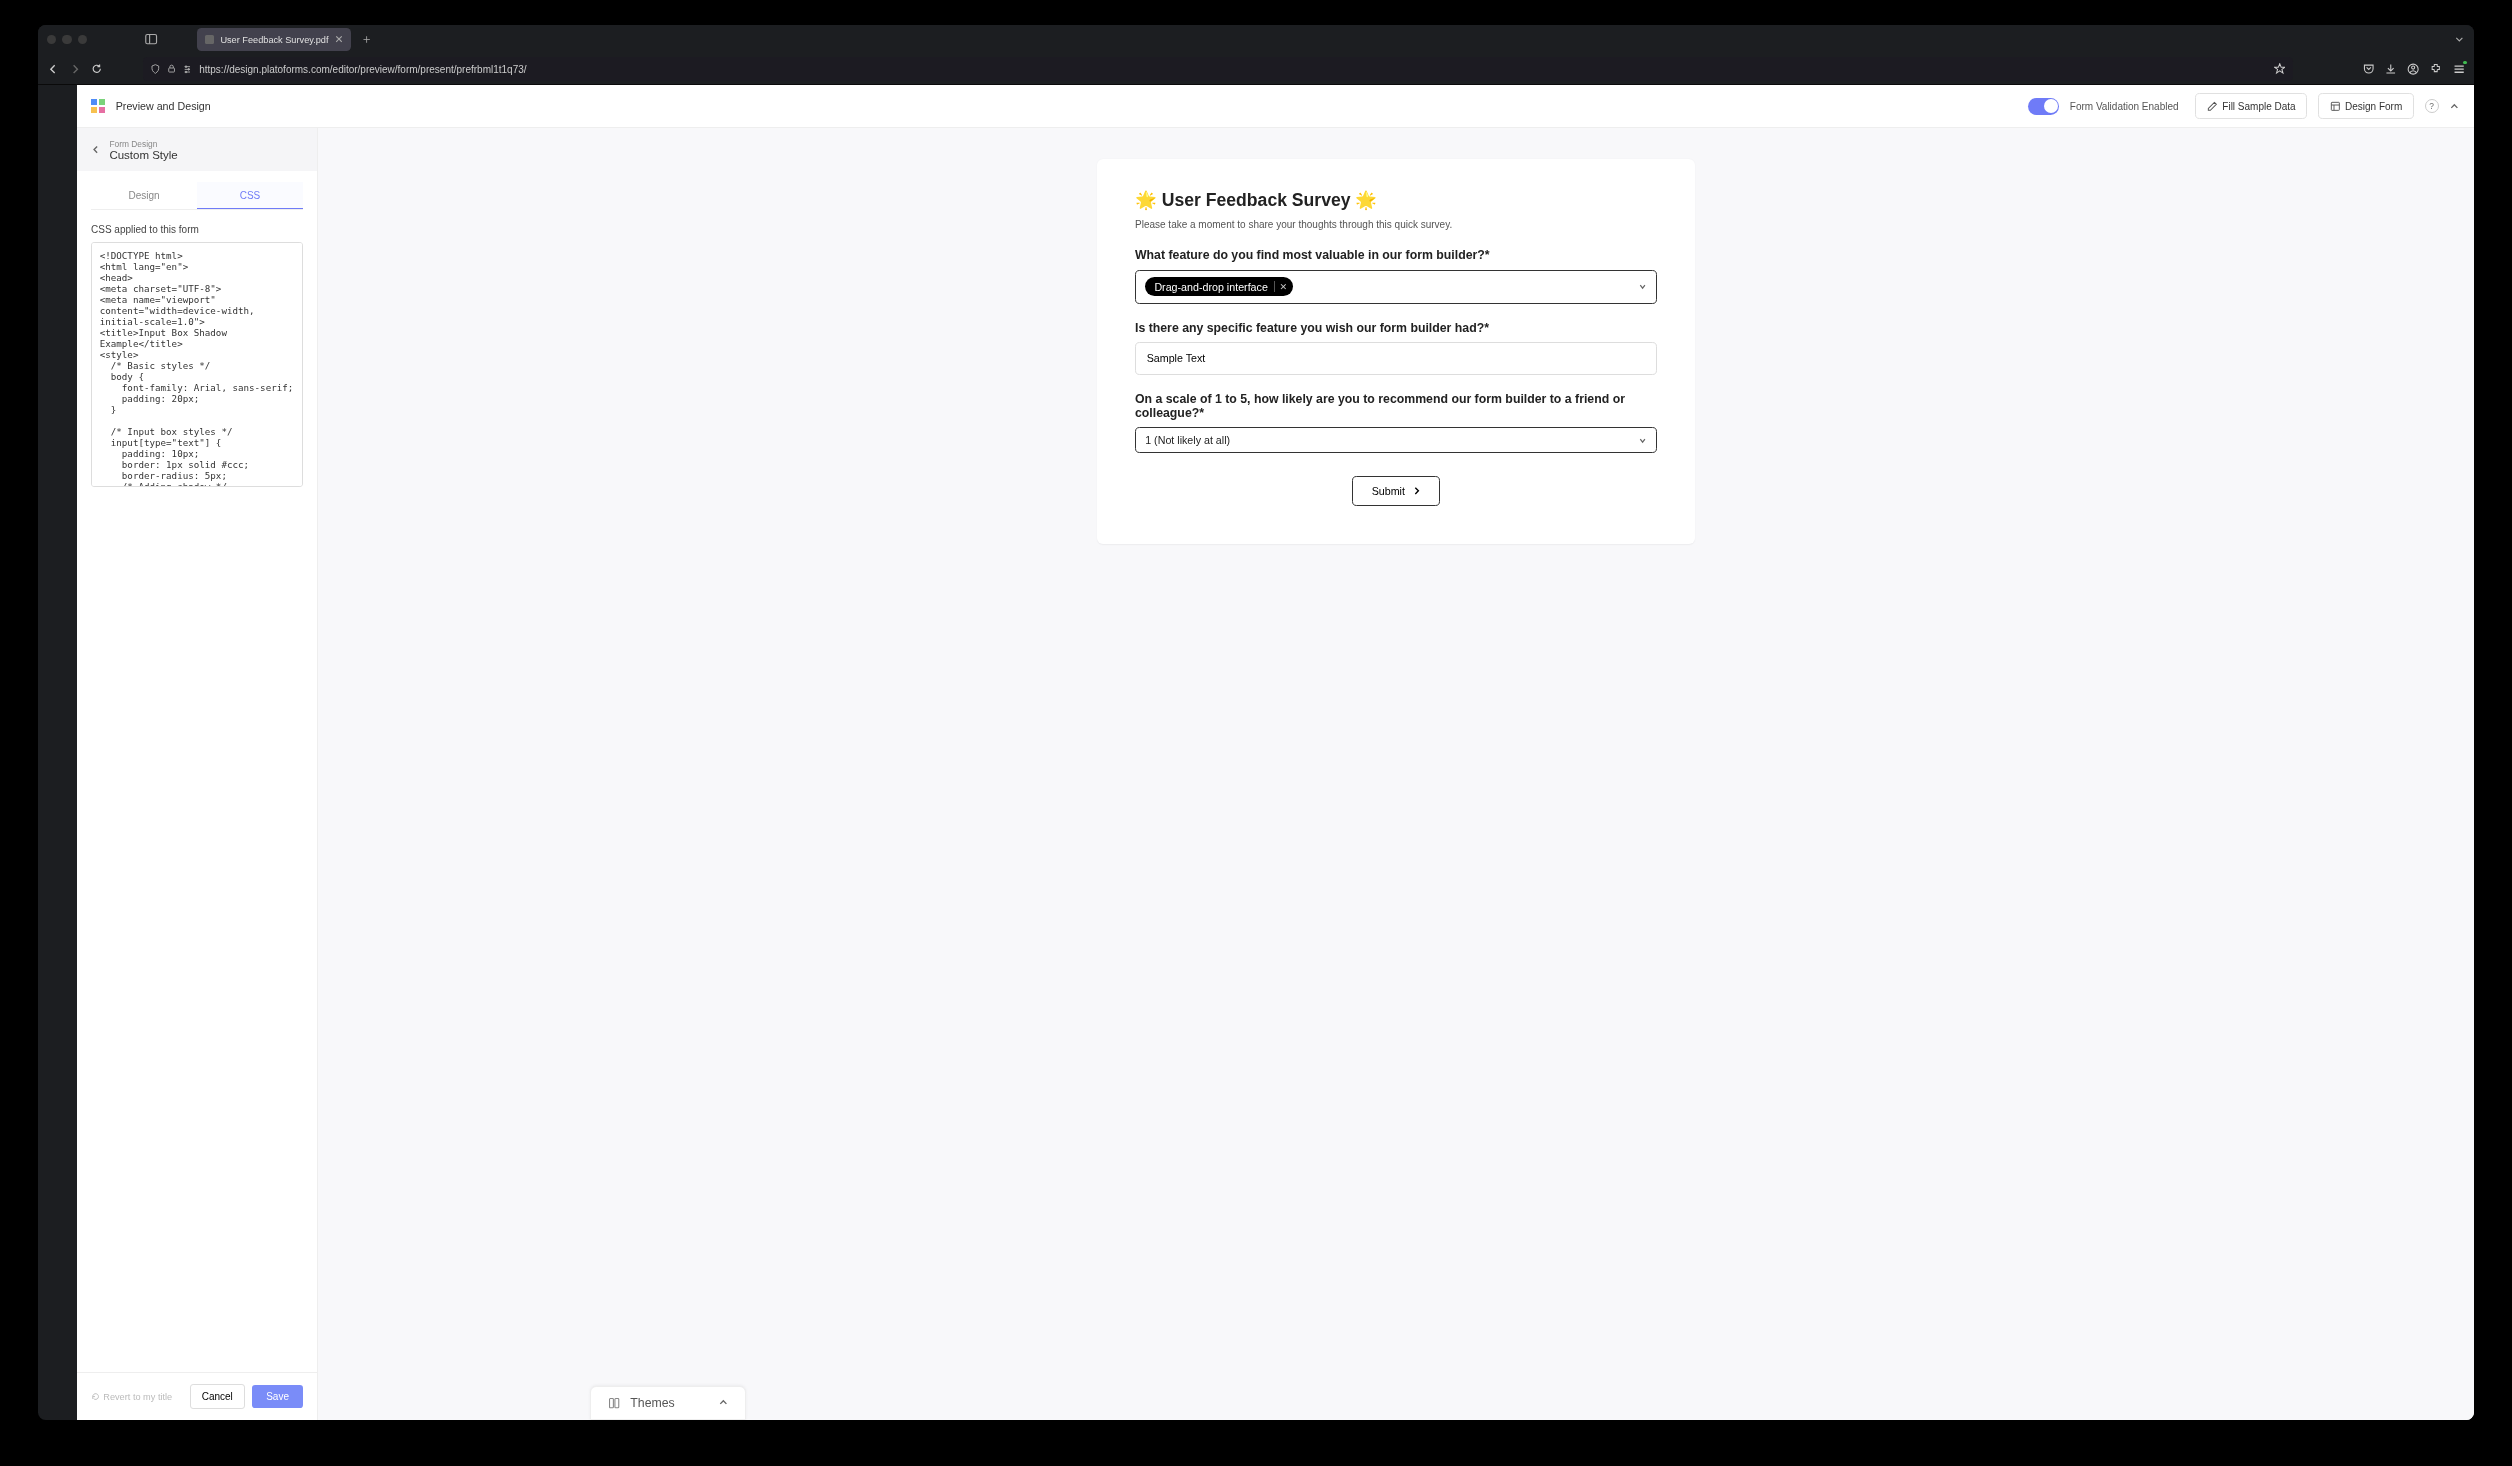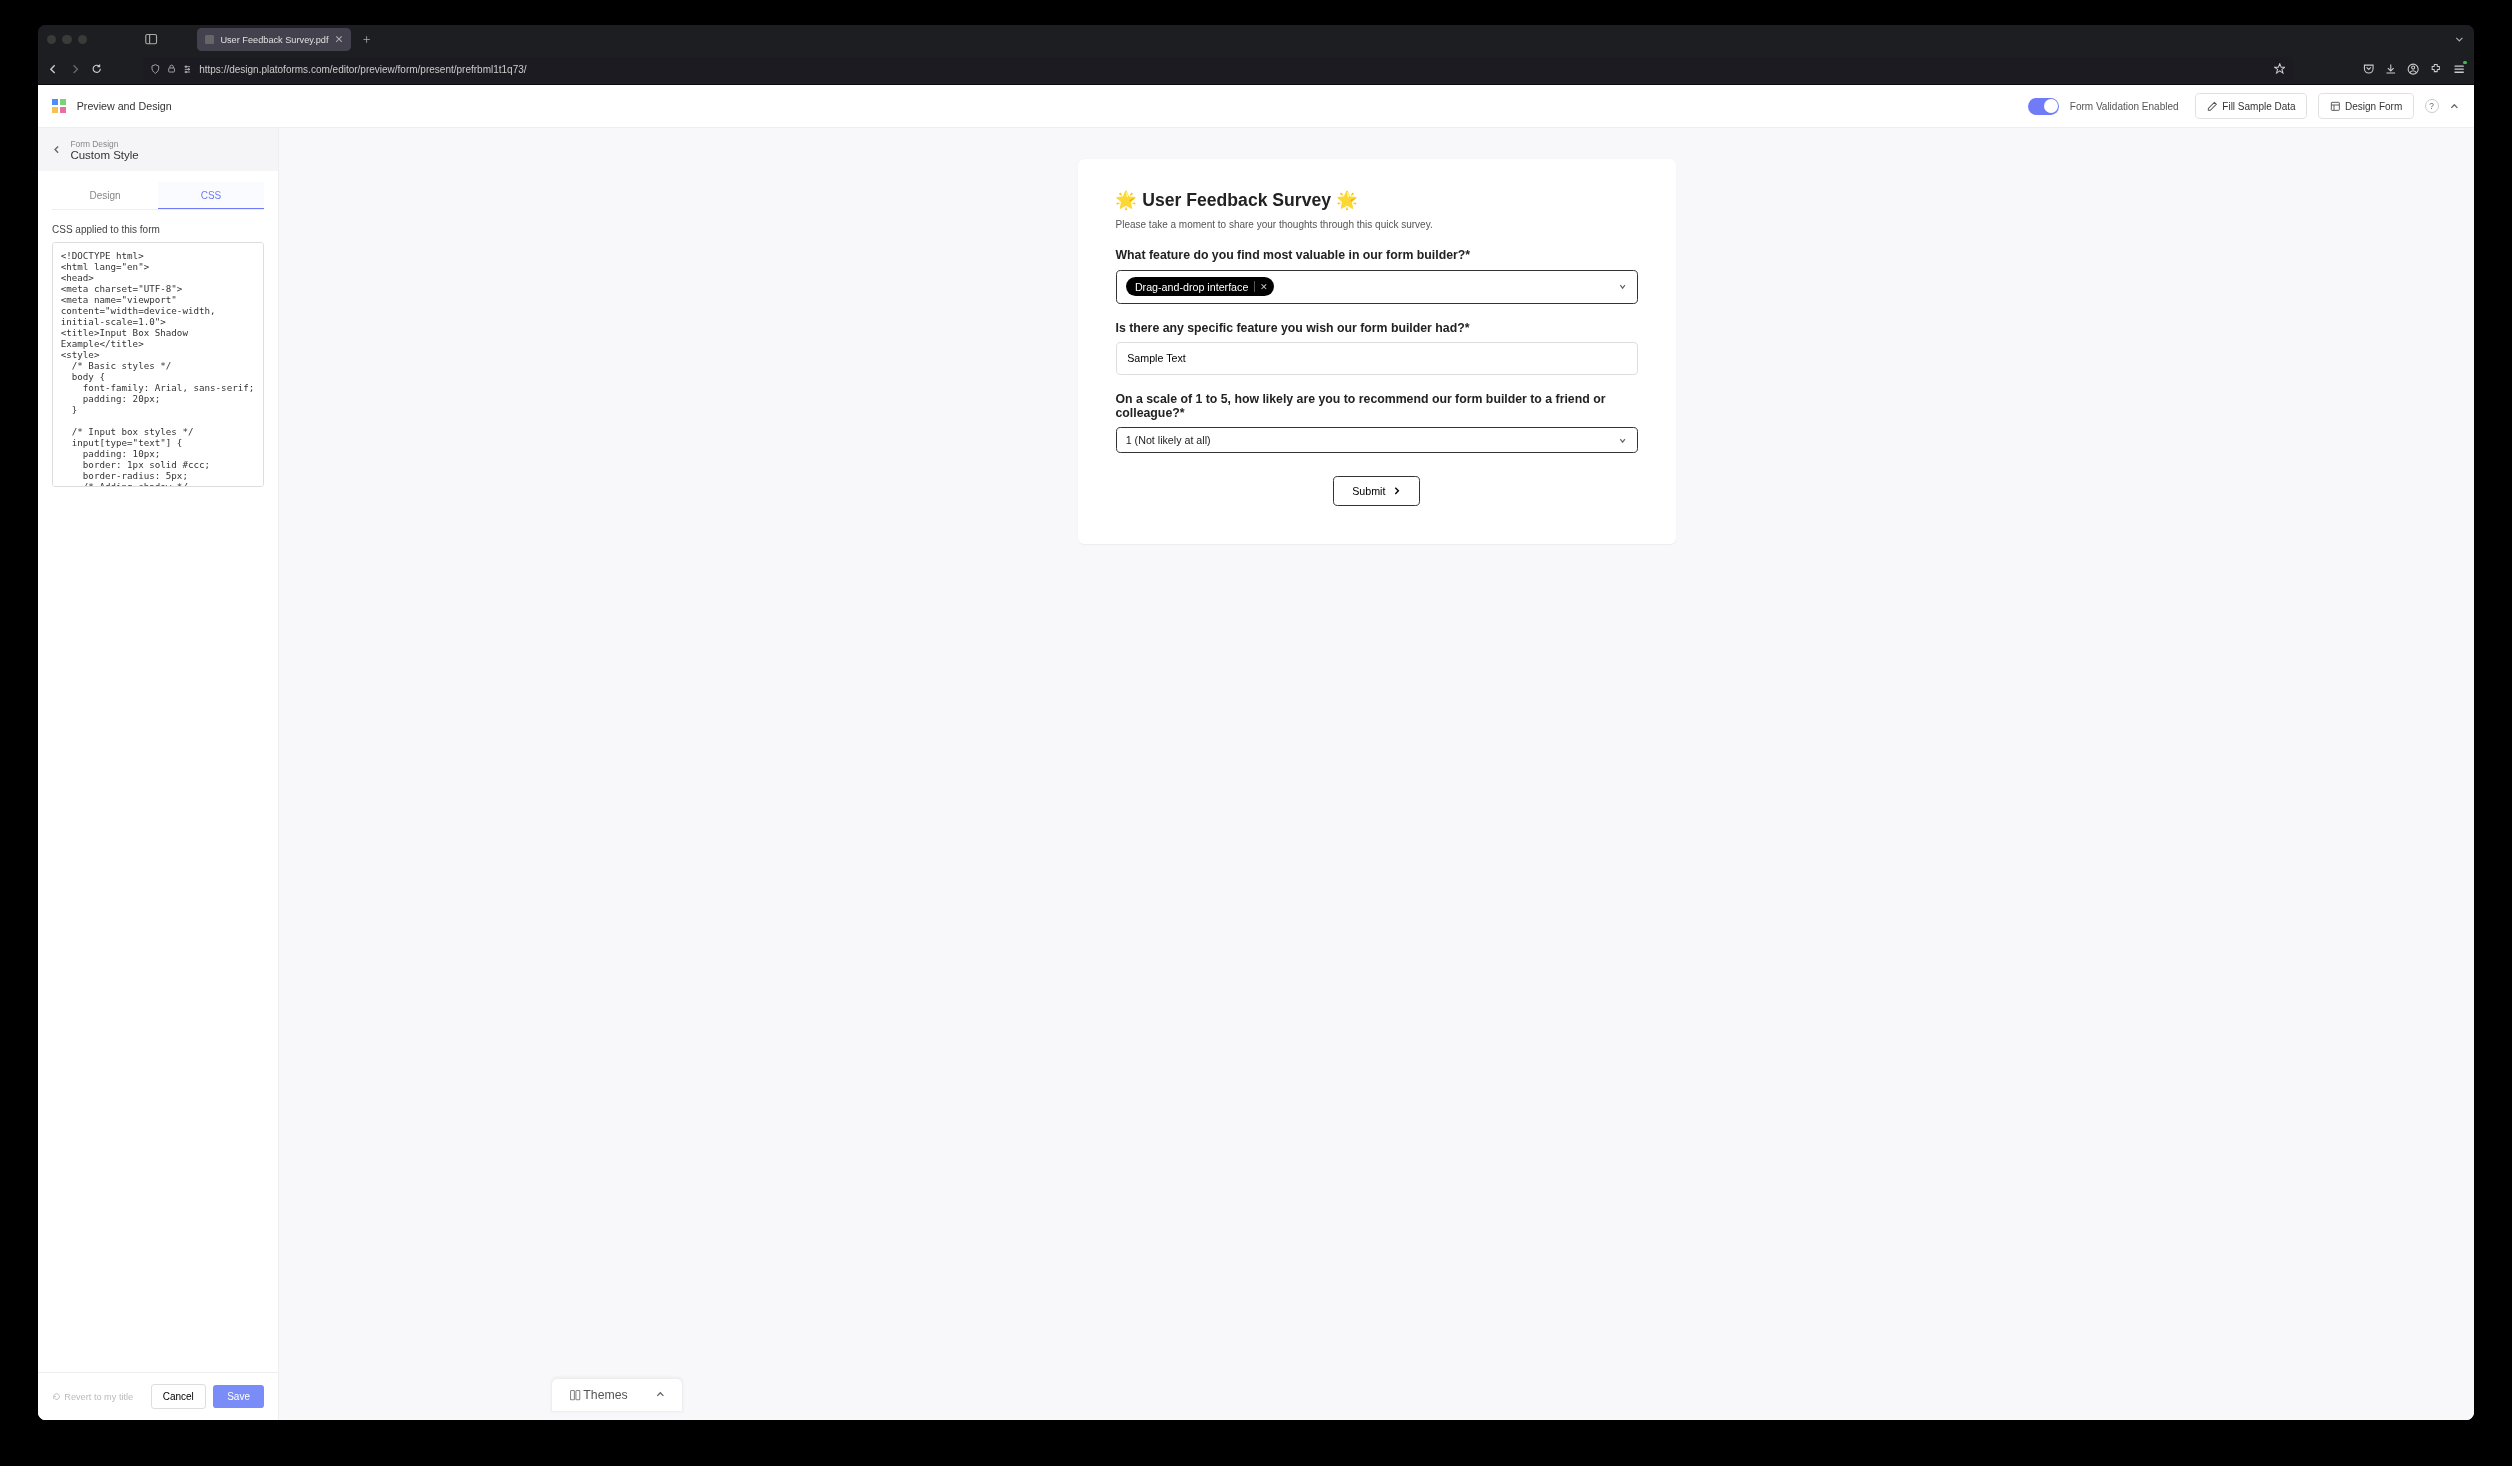--- a/index.html
+++ b/index.html
@@ -19,21 +19,21 @@
 .titlebar-right { margin-left: auto; color: #aaa; }
 
 
 .urlbar-row { height: 31px; background: #1c1e21; display: flex; align-items: center; padding: 0 9.2px; gap: 9.2px; border-bottom: 0.8px solid #0a0a0a; }
 .nav-icon { color: #ccc; width: 12.3px; height: 12.3px; display: flex; align-items: center; justify-content: center; cursor: pointer; }
 .nav-icon.dim { color: #666; }
 .urlbar { flex: 1; background: #1c1b22; border-radius: 4.6px; height: 24.5px; display: flex; align-items: center; padding: 0 7.7px; gap: 6.1px; color: #ccc; font-size: 10px; margin: 0 61px 0 31px; }
 .url-right-icons { display: flex; gap: 10.7px; color: #ccc; align-items: center; }
 
 
-.app { flex: 1; background: #fff; display: flex; flex-direction: column; overflow: hidden; }
+.app { flex: 1; background: #fff; display: flex; flex-direction: column; overflow: hidden; margin-left: 39px; }
 .app-header { height: 43px; border-bottom: 0.8px solid #eee; display: flex; align-items: center; padding: 0 14px; gap: 10.7px; }
 .logo-block { width: 14px; height: 14px; display: grid; grid-template-columns: 1fr 1fr; grid-template-rows: 1fr 1fr; gap: 1.5px; }
 .logo-block span:nth-child(1){background:#4f8cf7;} .logo-block span:nth-child(2){background:#7ad37a;} .logo-block span:nth-child(3){background:#f7c14f;} .logo-block span:nth-child(4){background:#e66fa3;}
 .app-title { font-size: 10.7px; color: #333; }
 .app-header-spacer { flex: 1; }
 .toggle { width: 31px; height: 17px; background: #6f7bf7; border-radius: 8.4px; position: relative; cursor: pointer; }
 .toggle::after { content: ""; position: absolute; right: 1.5px; top: 1.5px; width: 14px; height: 14px; background: #fff; border-radius: 50%; }
 .toggle-label { font-size: 10px; color: #555; margin-right: 6.1px; }
 .hdr-btn { border: 0.8px solid #e0e0e0; background: #fff; border-radius: 4.6px; padding: 6.1px 10.7px; font-size: 10px; color: #333; display: flex; align-items: center; gap: 4.6px; cursor: pointer; }
 .help-circle { width: 14px; height: 14px; border: 0.8px solid #ccc; border-radius: 50%; display: flex; align-items: center; justify-content: center; font-size: 8.4px; color: #666; cursor: pointer; }
@@ -66,21 +66,21 @@
 .q-label { font-size: 12.3px; font-weight: 700; color: #222; margin-bottom: 7.7px; margin-top: 17px; font-family: Arial, sans-serif; }
 .select-box { border: 1.1px solid #333; border-radius: 4.6px; padding: 6.1px 9.2px; display: flex; align-items: center; cursor: pointer; position: relative; }
 .chip { background: #000; color: #fff; border-radius: 10.7px; padding: 3.8px 6.1px 3.8px 9.2px; font-size: 10.7px; display: flex; align-items: center; gap: 6.1px; }
 .chip-x { color: #ccc; font-size: 9.2px; border-left: 0.8px solid #555; padding-left: 4.6px; cursor: pointer; }
 .select-chev { margin-left: auto; color: #666; font-size: 9.2px; }
 .text-input { border: 0.8px solid #ddd; border-radius: 4.6px; padding: 9.2px 10.7px; font-size: 10.7px; width: 100%; }
 .select-val { font-size: 10.7px; color: #222; }
 .submit-row { text-align: center; margin-top: 23px; }
 .submit-btn { border: 1.1px solid #333; background: #fff; border-radius: 4.6px; padding: 7.7px 18.4px; font-size: 10.7px; display: inline-flex; align-items: center; gap: 7.7px; cursor: pointer; }
 
-.themes-pill { position: absolute; bottom: 8px; left: 272px; background: #fff; border: 0.8px solid #eee; border-radius: 6.1px 6.1px 0 0; padding: 9.2px 17px; display: flex; align-items: center; gap: 2px; font-size: 12.3px; color: #555; cursor: pointer; box-shadow: 0 -0.8px 3.1px rgba(0,0,0,.05); }
+.themes-pill { position: absolute; bottom: 0; left: 272px; background: #fff; border: 0.8px solid #eee; border-radius: 6.1px 6.1px 0 0; padding: 9.2px 17px; display: flex; align-items: center; gap: 10px; font-size: 12.3px; color: #555; cursor: pointer; box-shadow: 0 -0.8px 3.1px rgba(0,0,0,.05); }
 
 svg { display: block; }
 .code-wrap { position: relative; }
 </style>
 </head>
 <body>
 
 <div class="browser-window">
 
   <div class="titlebar">

